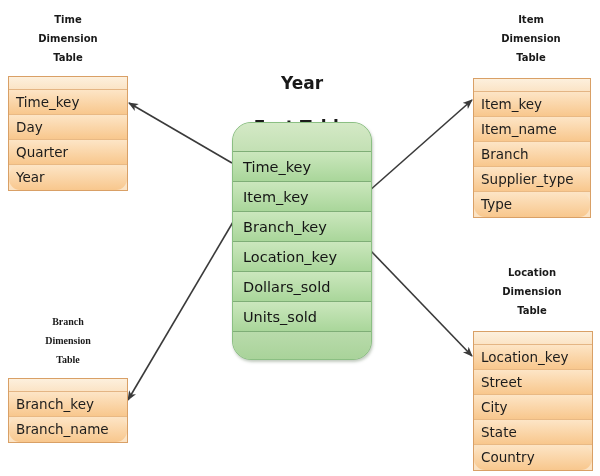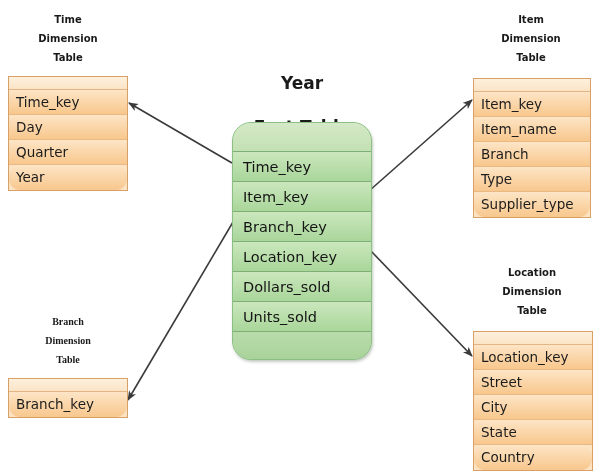--- a/index.html
+++ b/index.html
@@ -128,30 +128,31 @@
   </div>
 
   <div class="tbl-title" style="left:470px; top:10px; width:122px;">Item
 Dimension
 Table</div>
   <div class="dim-table" style="left:473px; top:78px; width:118px;">
     <div class="dim-header"></div>
     <div class="dim-row">Item_key</div>
     <div class="dim-row">Item_name</div>
     <div class="dim-row">Branch</div>
+    <div class="dim-row">Supplier_type</div>
     <div class="dim-row">Type</div>
-    <div class="dim-row">Supplier_type</div>
   </div>
 
   <div class="tbl-title" style="left:8px; top:312px; width:120px;font-family:Liberation Serif, serif;">Branch
 Dimension
 Table</div>
   <div class="dim-table" style="left:8px; top:378px; width:120px;">
     <div class="dim-header"></div>
     <div class="dim-row">Branch_key</div>
+    <div class="dim-row">Branch_name</div>
   </div>
 
   <div class="tbl-title" style="left:470px; top:263px; width:124px;">Location
 Dimension
 Table</div>
   <div class="dim-table" style="left:473px; top:331px; width:120px;">
     <div class="dim-header"></div>
     <div class="dim-row">Location_key</div>
     <div class="dim-row">Street</div>
     <div class="dim-row">City</div>

